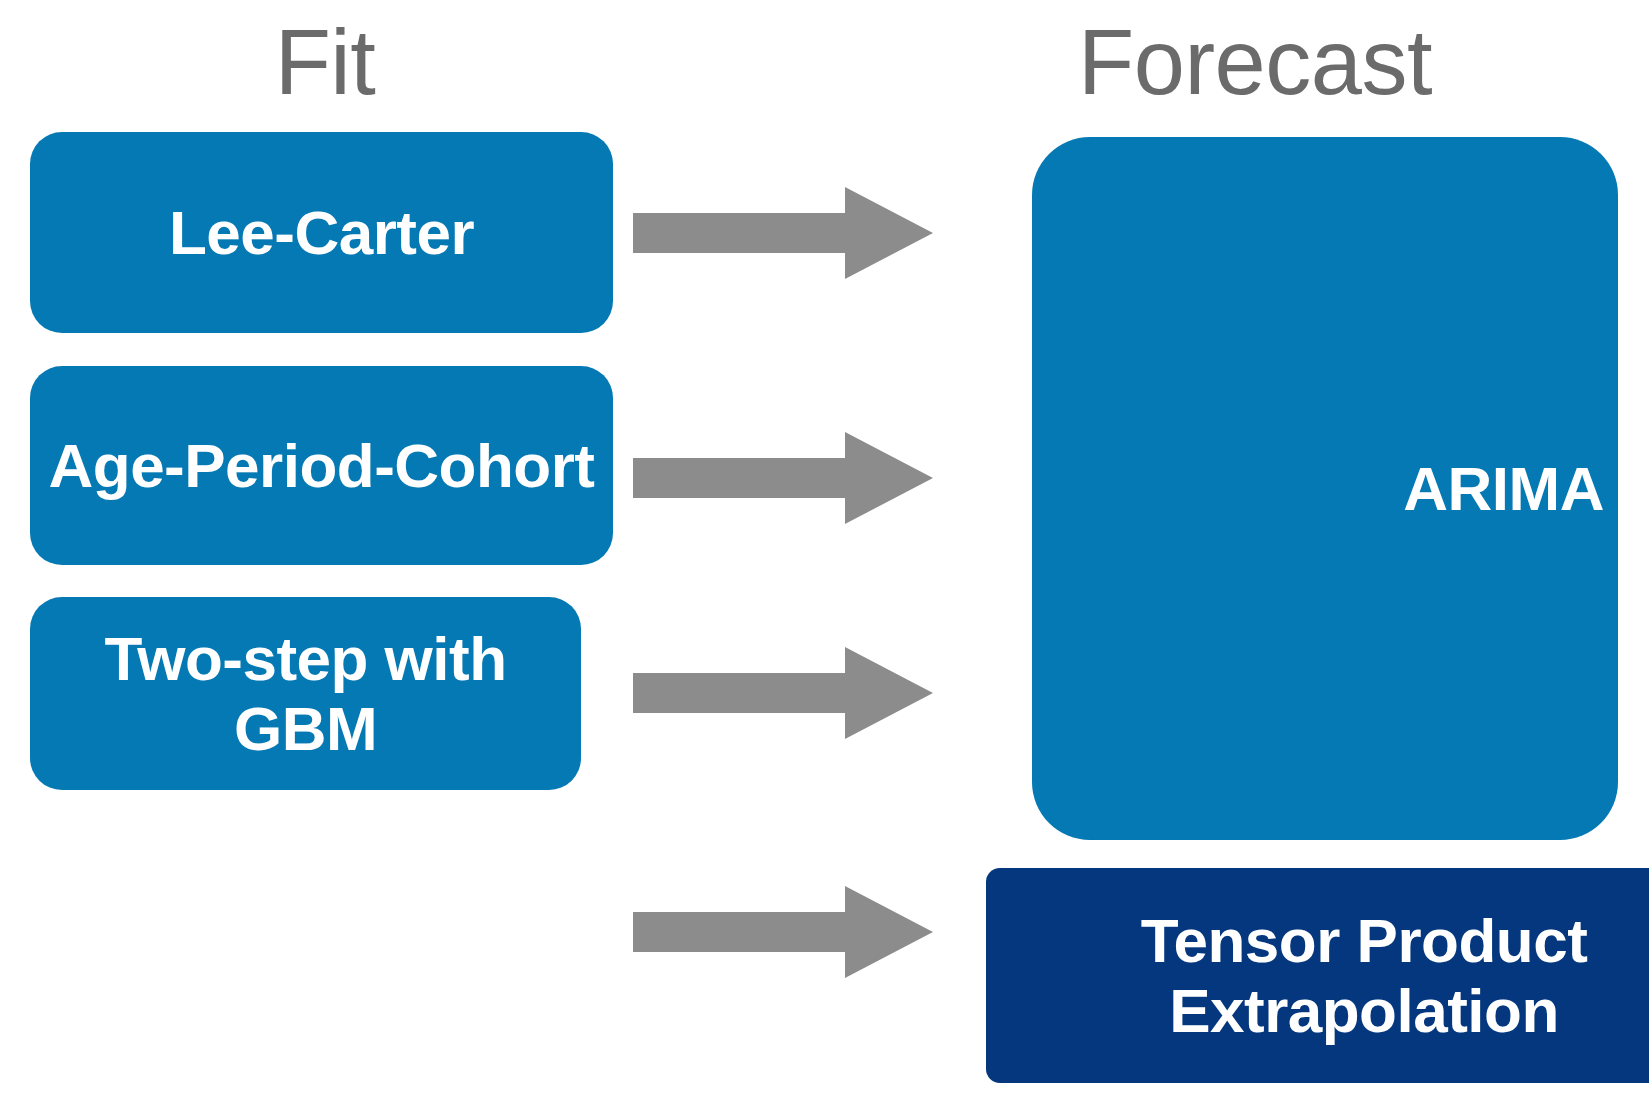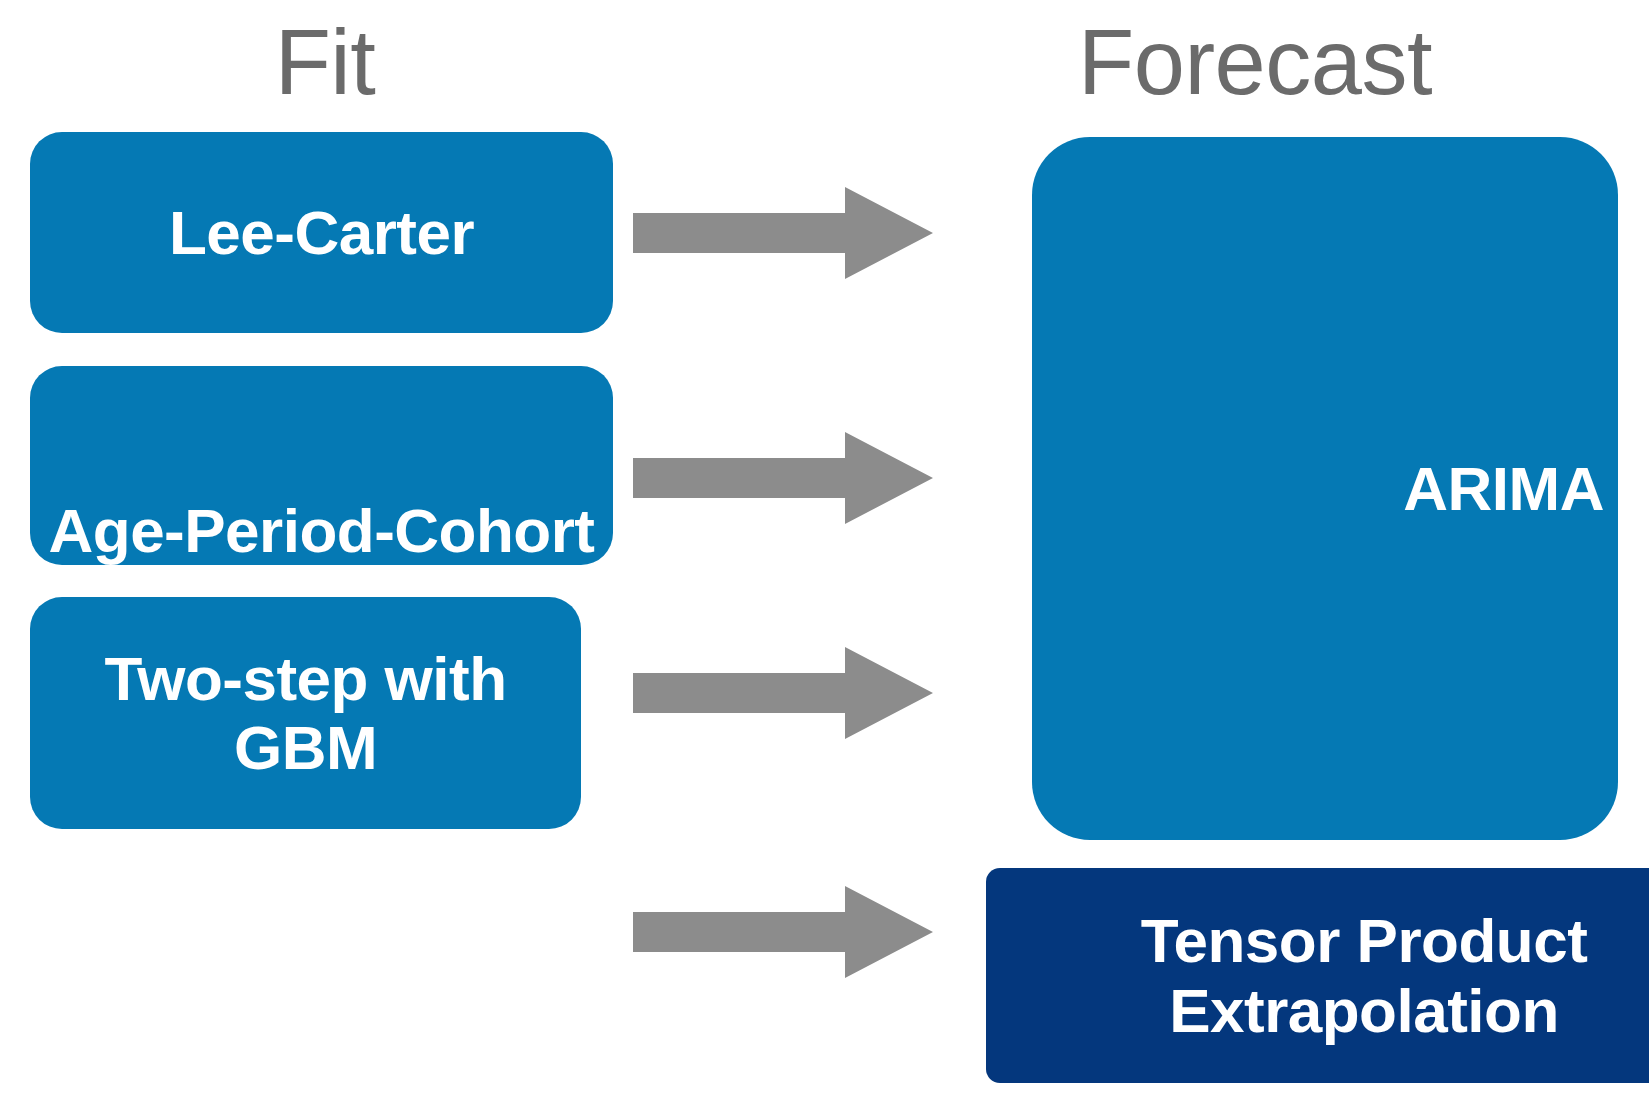--- a/index.html
+++ b/index.html
@@ -67,24 +67,23 @@
   .box-navy  { background: #04377d; }
 
   
   #box-lee-carter {
     left: 30px;  top: 132px;  width: 583px;  height: 201px;
     border-radius: 32px;
   }
   #box-age-period-cohort {
     left: 30px;  top: 366px;  width: 583px;  height: 199px;
     border-radius: 32px;
-    align-items: flex-end;
   }
   #box-two-step-gbm {
-    left: 30px;  top: 597px;  width: 551px;  height: 232px;
+    left: 30px;  top: 597px;  width: 551px;  height: 193px;
     border-radius: 32px;
   }
   #box-gam-apc {
     left: 30px;  top: 868px;  width: 583px;  height: 215px;
     border-radius: 32px;
   }
 
   
   #box-arima {
     left: 1032px; top: 137px; width: 586px; height: 703px;

